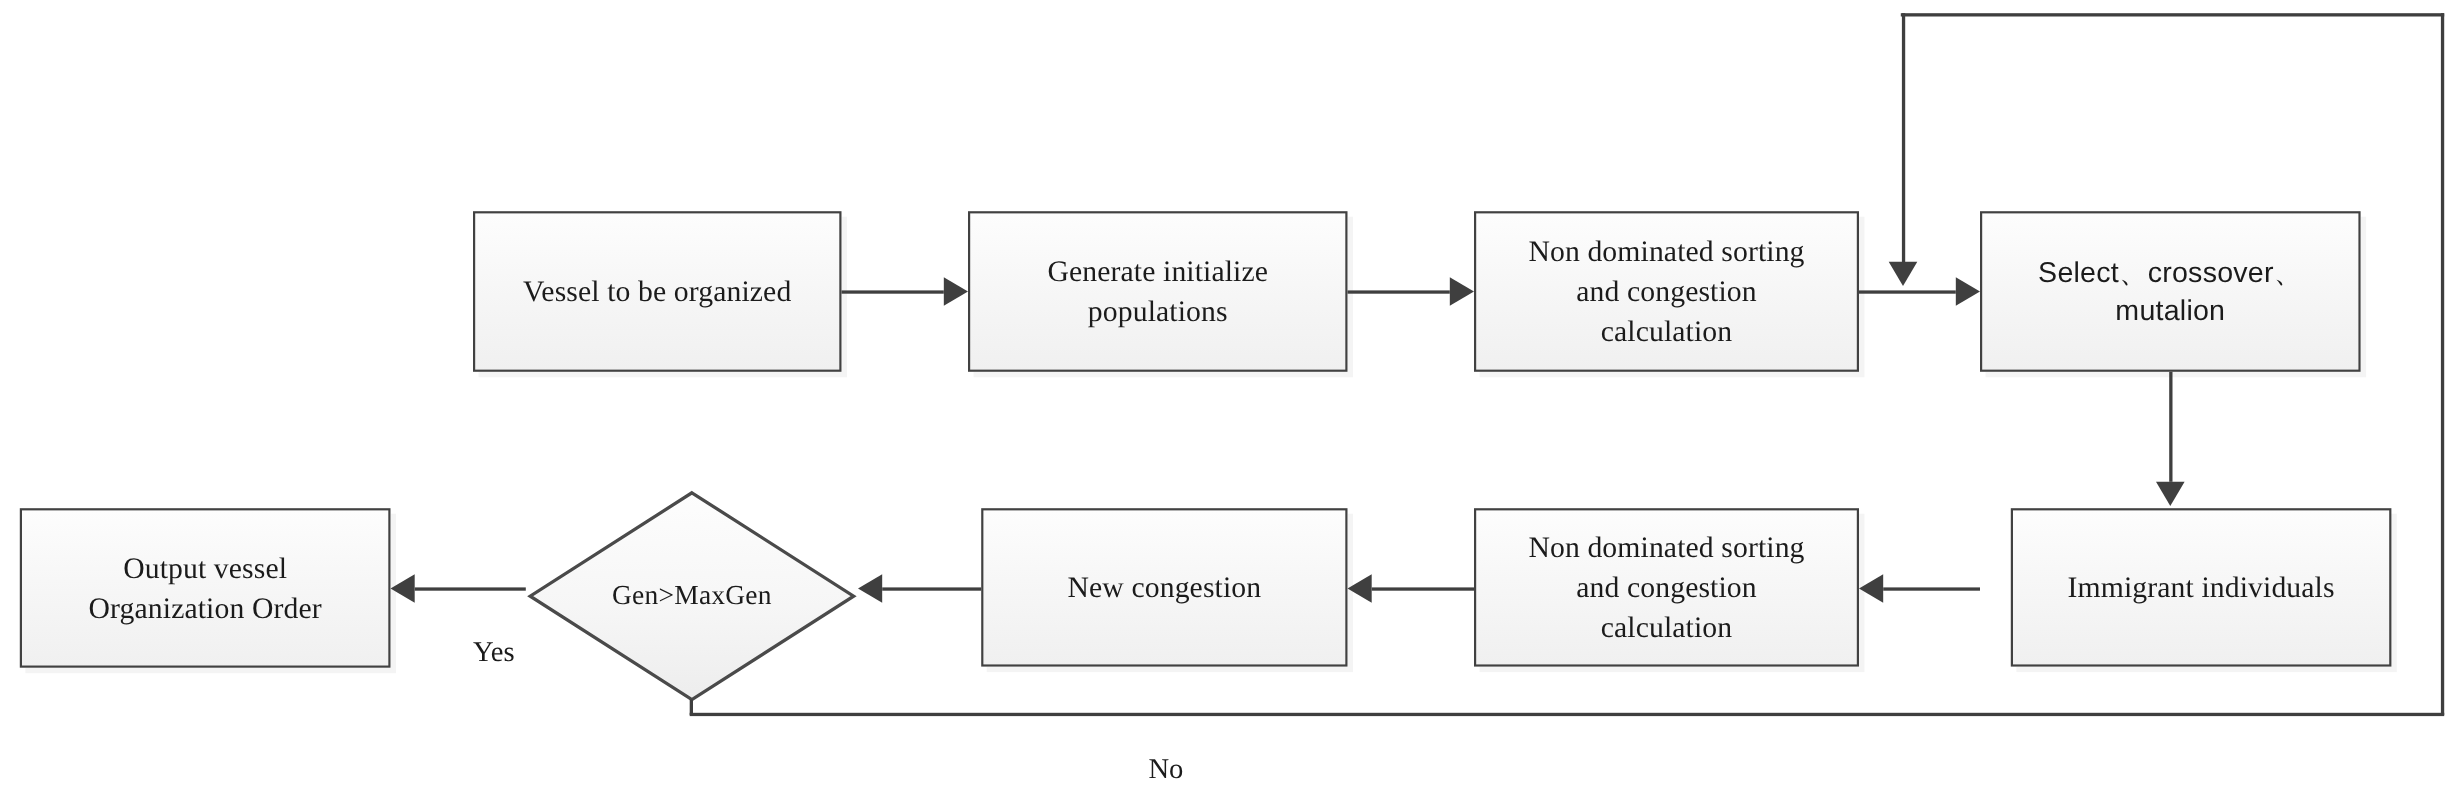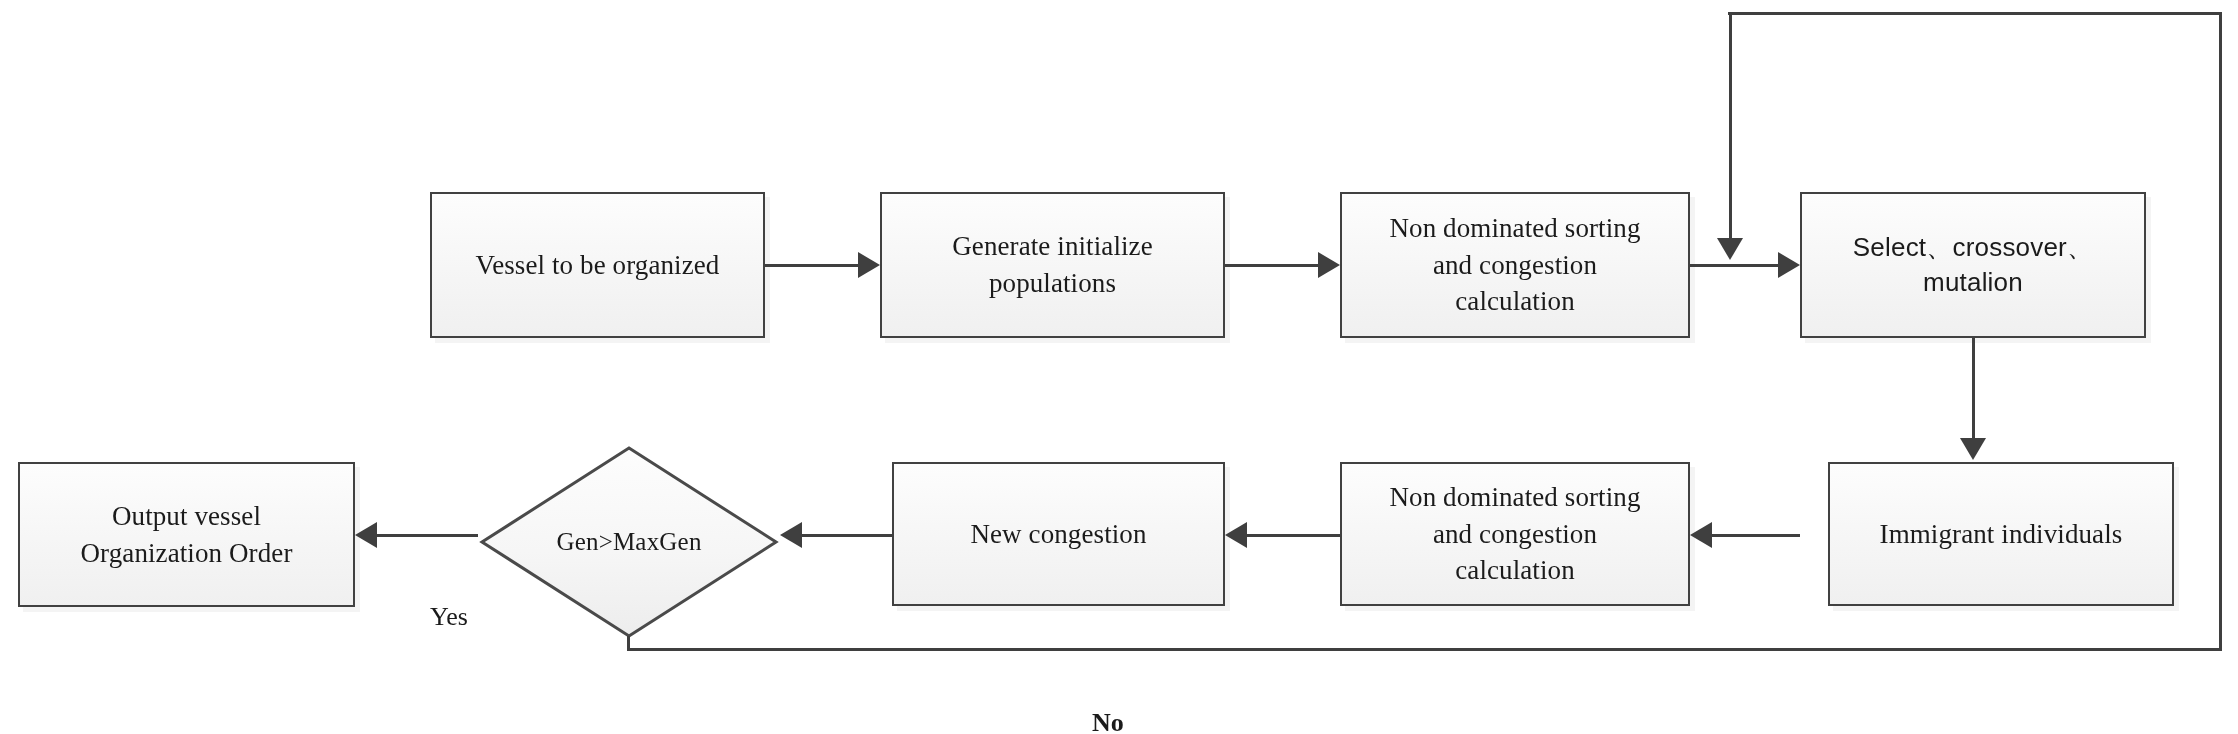--- a/index.html
+++ b/index.html
@@ -90,21 +90,20 @@
     border-right: 13px solid transparent;
     border-top: 22px solid #3f3f3f;
   }
 
   
   .edge-label {
     position: absolute;
     font-size: 26px;
     color: #1b1b1b;
     white-space: nowrap;
-    margin-top: 24px;
   }
 </style>
 </head>
 <body>
 
 <div id="canvas">
 
   <div class="node" style="left:880px; top:192px; width:345px; height:146px;">Generate initialize
 populations</div>
 
@@ -171,15 +170,15 @@
   <div class="arrow left" style="left:780px; top:522px;"></div>
 
   <div class="hline" style="left:377px; top:534px; width:101px;"></div>
   <div class="arrow left" style="left:355px; top:522px;"></div>
 
   <div class="vline" style="left:627px; top:636px; height:14px;"></div>
   <div class="hline" style="left:627px; top:648px; width:1595px;"></div>
 
   <div class="edge-label" style="left:430px; top:578px;">Yes</div>
 
-  <div class="edge-label" style="left:1092px; top:684px;font-weight:bold;">No</div>
+  <div class="edge-label" style="left:1044px; top:684px;">No</div>
 
 </div>
 
 </body></html>

